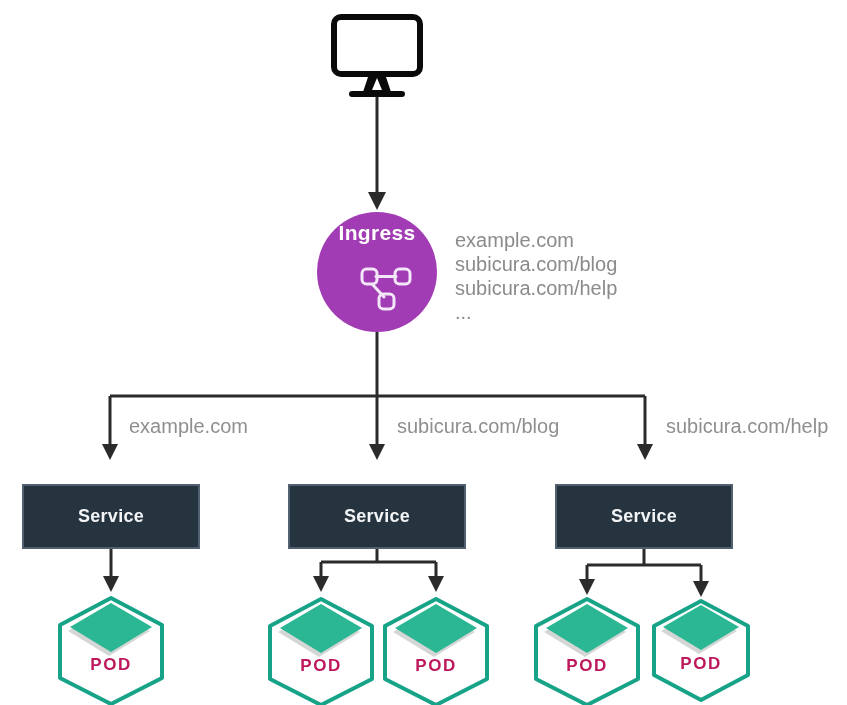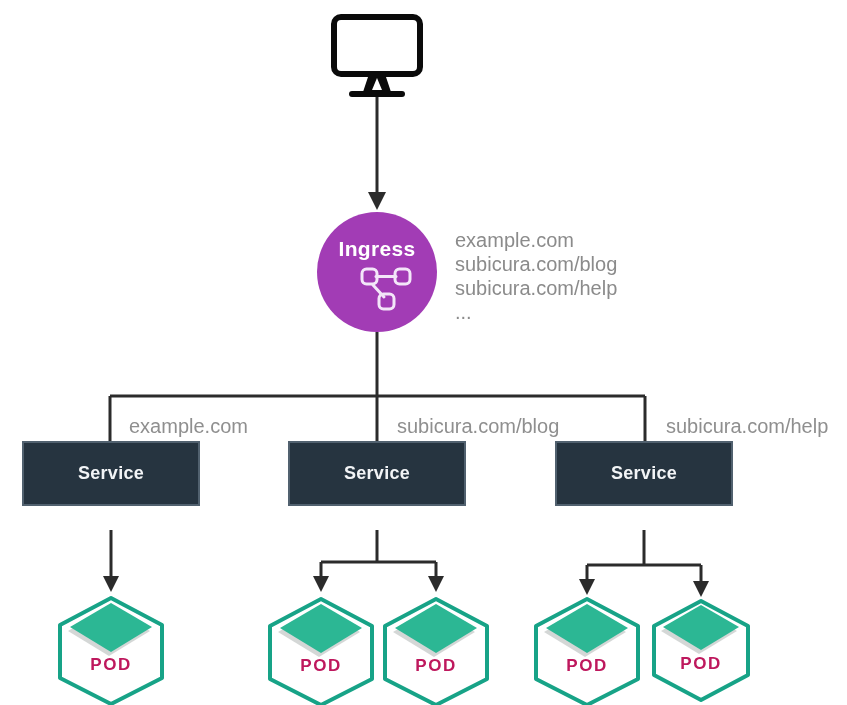--- a/index.html
+++ b/index.html
@@ -3,35 +3,35 @@
 <meta charset="utf-8">
 <style>
   html,body{margin:0;padding:0;background:#ffffff;}
   #stage{
     position:relative;width:847px;height:705px;background:#ffffff;overflow:hidden;
     font-family:"Liberation Sans","DejaVu Sans",sans-serif;
   }
   #wires{position:absolute;left:0;top:0;}
   .overlay{position:absolute;}
   .ingress-label{
-    left:317px;top:237px;width:120px;text-align:center;
+    left:317px;top:221px;width:120px;text-align:center;
     color:#ffffff;font-size:21px;font-weight:bold;letter-spacing:.3px;
   }
   .route-list{
     left:455px;top:228px;color:#8b8b8b;font-size:20px;line-height:24px;
   }
   .route-list div{white-space:nowrap;}
   .host-label{
     color:#8f8f8f;font-size:20px;white-space:nowrap;top:415px;
   }
   .host-1{left:129px;}
   .host-2{left:397px;}
   .host-3{left:666px;}
   .service-box{
-    width:178px;height:65px;top:441px;
+    width:178px;height:65px;top:484px;
     background:#263440;border:2px solid #51616f;box-sizing:border-box;
     display:flex;align-items:center;justify-content:center;
     color:#f2f4f6;font-size:18px;font-weight:bold;letter-spacing:.3px;
   }
   .svc-1{left:22px;}
   .svc-2{left:288px;}
   .svc-3{left:555px;}
   .pod-label{
     width:80px;text-align:center;color:#be185d;font-size:17px;font-weight:bold;
     letter-spacing:1.5px;

